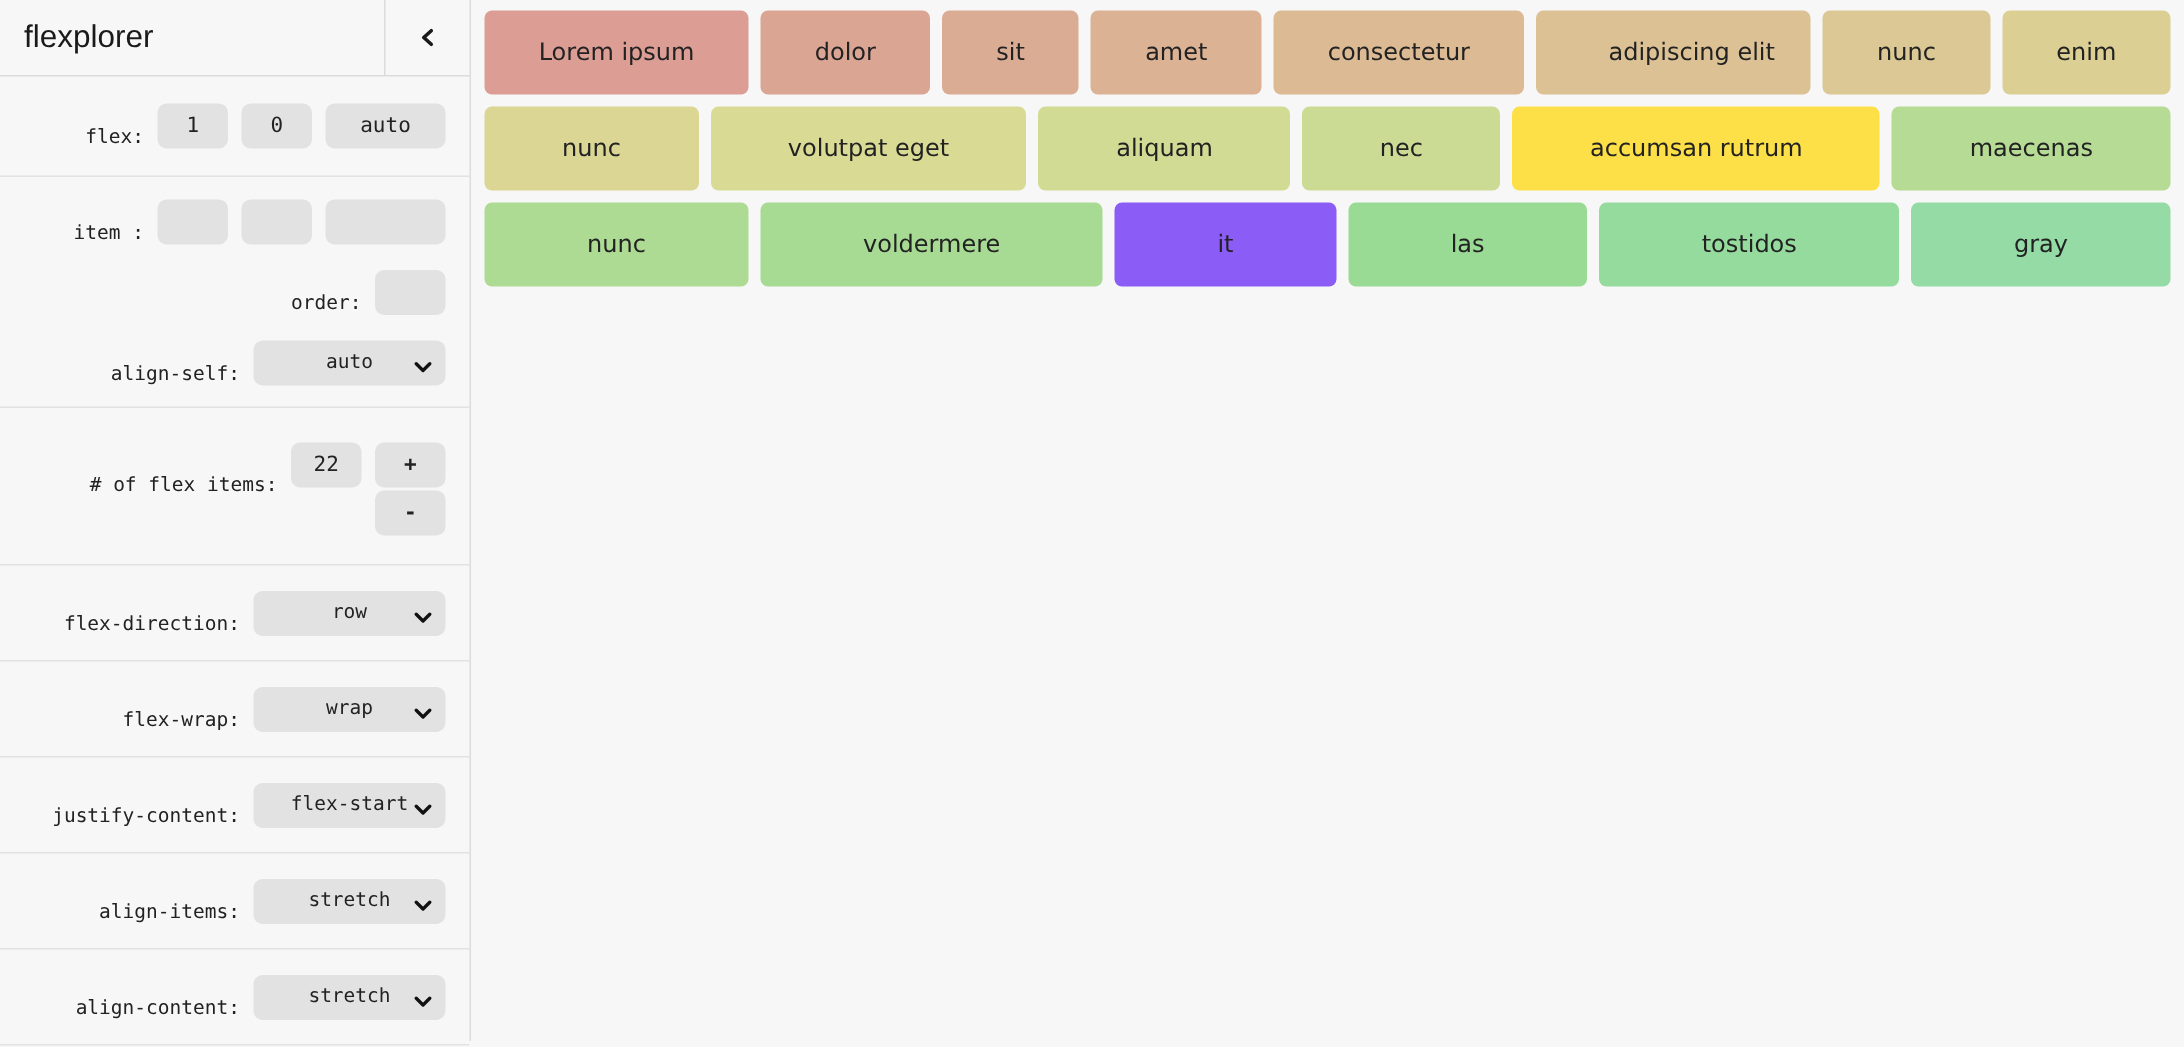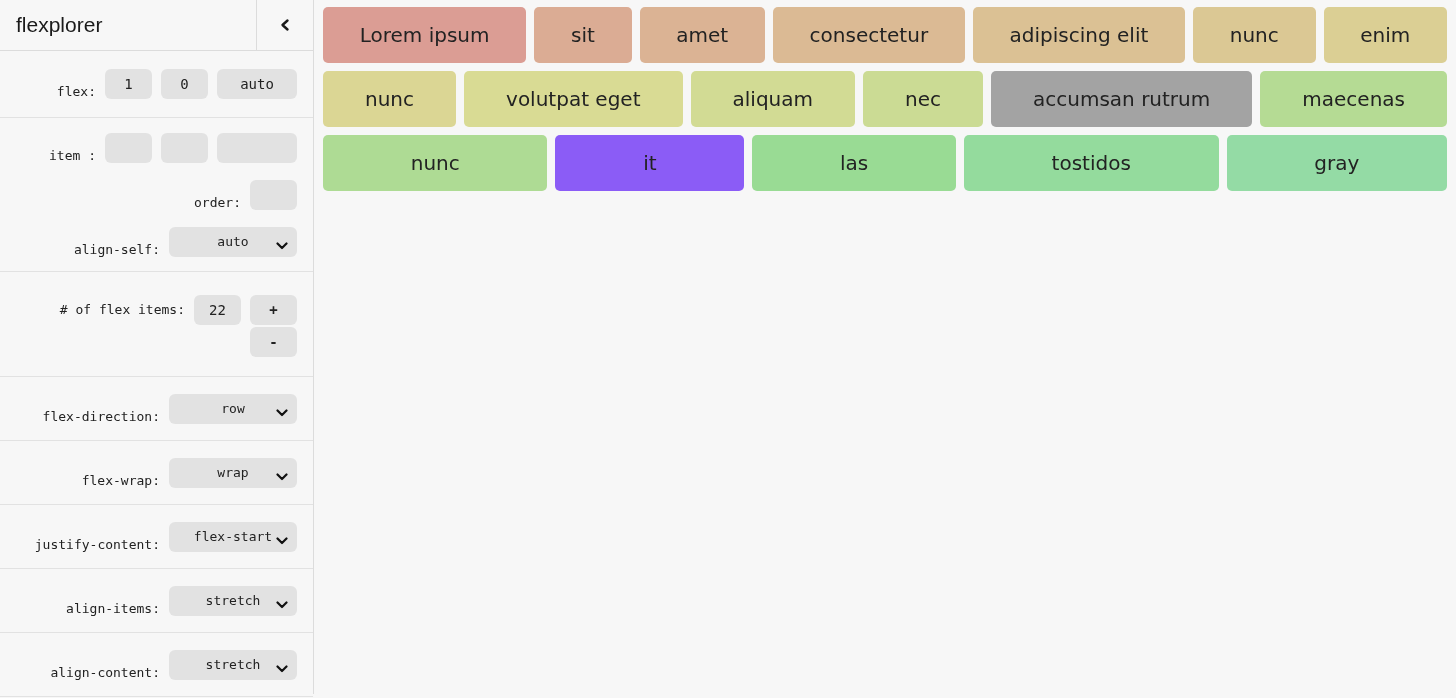--- a/index.html
+++ b/index.html
@@ -78,21 +78,21 @@
     overflow: hidden;
   }
   .flex-row { display: flex; width: 100%; }
   .flex-item {
     flex: 1 0 auto;
     margin: 4px;
     padding: 15px 24px;
     border-radius: 5px;
     text-align: center;
     font-family: "DejaVu Sans", "Liberation Sans", sans-serif;
-    font-size: 20px; line-height: 26px; color: #222;
+    font-size: 16px; line-height: 26px; color: #222;
     white-space: nowrap;
   }
 </style>
 </head>
 <body>
 
 <div class="app">
 
   <aside class="sidebar">
 
@@ -132,21 +132,21 @@
           <span class="chev">
             <svg width="12" height="8" viewBox="0 0 12 8">
                 <polyline points="1.5,1.5 6,6 10.5,1.5" fill="none" stroke="#111" stroke-width="2.2" stroke-linecap="round" stroke-linejoin="round"></polyline>
               </svg>
           </span>
         </div>
       </div>
     </div>
 
     <div class="sec sec-count">
-      <label style="margin-top:7px"># of flex items:</label>
+      <label style="margin-top:21px"># of flex items:</label>
       <input class="tbx gap" value="22" style="">
       <div class="stepper gap">
         <button class="step-btn">+</button>
         <button class="step-btn">-</button>
       </div>
     </div>
 
     <div class="sec sec-select">
       <label>flex-direction:</label>
       <div class="select gap">
@@ -205,37 +205,39 @@
             </svg>
         </span>
       </div>
     </div>
 
   </aside>
 
   <main class="main">
       <div class="flex-row">
         <div class="flex-item" style="background: rgb(219, 157, 148);">Lorem ipsum</div>
+        <div class="flex-item" style="background: rgb(219, 165, 148);">dolor</div>
         <div class="flex-item" style="background: rgb(219, 172, 148);">sit</div>
         <div class="flex-item" style="background: rgb(219, 179, 148);">amet</div>
         <div class="flex-item" style="background: rgb(219, 186, 148);">consectetur</div>
-        <div class="flex-item" style="background: rgb(219, 193, 148);">adipiscing elit</div>
+        <div class="flex-item" style="background: rgb(219, 193, 148); text-align: right;">adipiscing elit</div>
         <div class="flex-item" style="background: rgb(219, 200, 148);">nunc</div>
         <div class="flex-item" style="background: rgb(219, 207, 148);">enim</div>
       </div>
       <div class="flex-row">
         <div class="flex-item" style="background: rgb(219, 214, 148);">nunc</div>
         <div class="flex-item" style="background: rgb(217, 219, 148);">volutpat eget</div>
         <div class="flex-item" style="background: rgb(210, 219, 148);">aliquam</div>
         <div class="flex-item" style="background: rgb(203, 219, 148);">nec</div>
-        <div class="flex-item" style="background: #a3a3a3;">accumsan rutrum</div>
+        <div class="flex-item" style="background: #fde047;">accumsan rutrum</div>
         <div class="flex-item" style="background: rgb(181, 219, 148);">maecenas</div>
       </div>
       <div class="flex-row">
         <div class="flex-item" style="background: rgb(174, 219, 148);">nunc</div>
+        <div class="flex-item" style="background: rgb(167, 219, 148);">voldermere</div>
         <div class="flex-item" style="background: #8b5cf6;">it</div>
         <div class="flex-item" style="background: rgb(153, 219, 148);">las</div>
         <div class="flex-item" style="background: rgb(148, 219, 157);">tostidos</div>
         <div class="flex-item" style="background: rgb(148, 219, 165);">gray</div>
       </div>
     </main>
 
 </div>
 
 </body></html>

